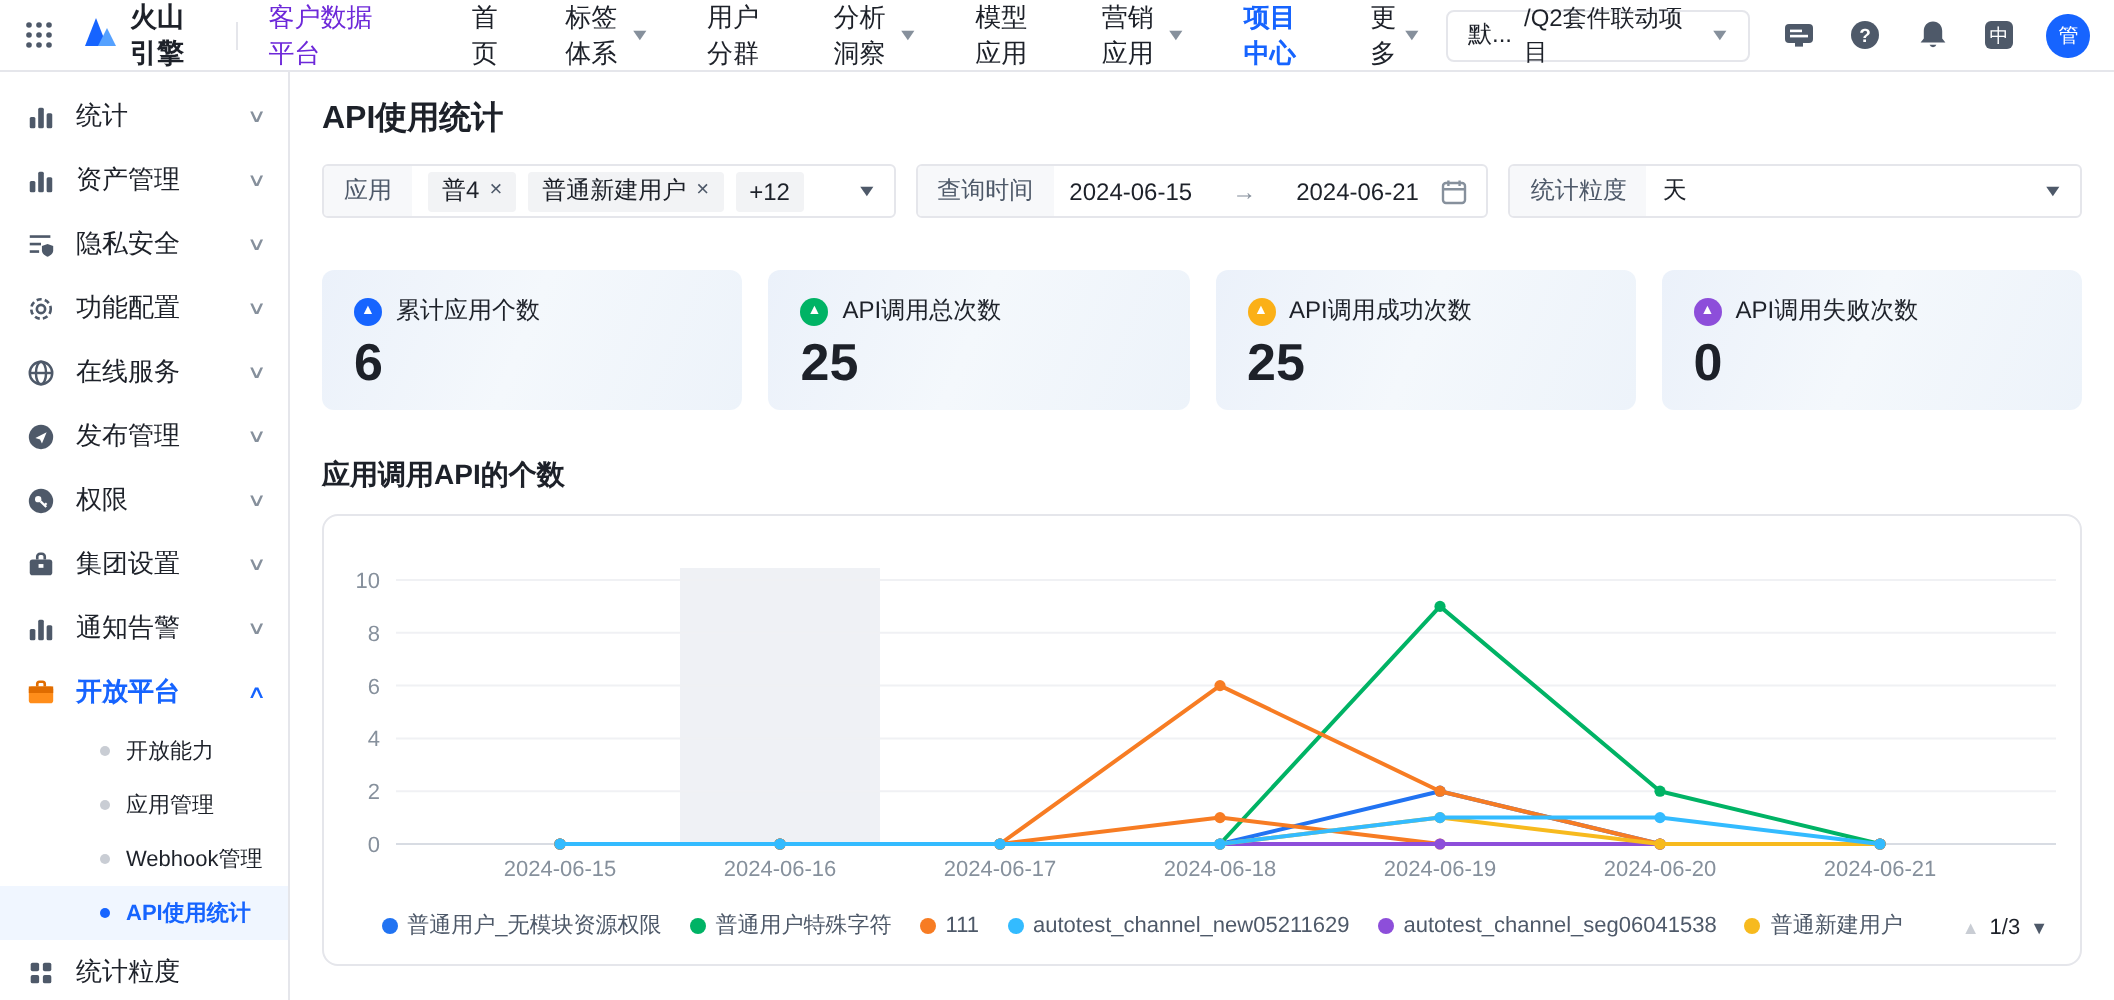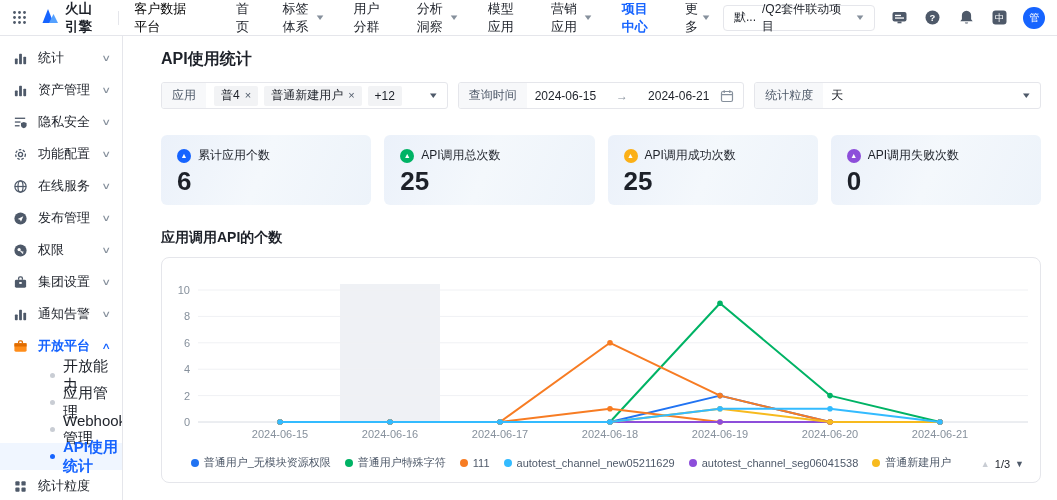--- a/index.html
+++ b/index.html
@@ -6,42 +6,42 @@
   *{box-sizing:border-box;}
   .screen{position:relative;width:1057px;height:500px;background:#fff;overflow:hidden;
           font-family:"Liberation Sans","DejaVu Sans",sans-serif;color:#1d2129;font-size:13px;}
   
   .topnav{position:absolute;top:0;left:0;right:0;height:36px;border-bottom:1px solid #e5e6eb;
           display:flex;align-items:center;padding:0 12px;background:#fff;z-index:5;}
   .grid-icon{margin-right:14px;display:flex;cursor:pointer;}
   .brand{display:flex;align-items:center;gap:6px;}
   .brand-name{font-weight:700;font-size:13.5px;}
   .brand-divider{width:1px;height:14px;background:#e5e6eb;margin:0 10px;}
-  .brand-product{font-size:13px;color:#000000;}
+  .brand-product{font-size:13px;color:#6d28d9;}
   .nav-menu{display:flex;align-items:center;margin-left:36px;gap:4px;}
   .nav-item{display:flex;align-items:center;gap:4px;padding:0 13px;height:36px;cursor:pointer;color:#1d2129;}
   .nav-item .caret{font-size:8px;color:#86909c;transform:scaleX(1.4);}
   .nav-item.active{color:#1664ff;font-weight:600;}
   .nav-right{margin-left:auto;display:flex;align-items:center;gap:14px;}
   .project-select{display:flex;align-items:center;gap:6px;border:1px solid #e5e6eb;border-radius:4px;
                   height:26px;padding:0 10px;font-size:12px;cursor:pointer;min-width:150px;}
   .project-select .caret{font-size:8px;color:#86909c;margin-left:auto;transform:scaleX(1.4);}
   .icon-btn{display:flex;align-items:center;justify-content:center;width:20px;height:20px;cursor:pointer;}
   .avatar{width:22px;height:22px;border-radius:50%;background:#1664ff;color:#fff;display:flex;
           align-items:center;justify-content:center;font-size:10px;cursor:pointer;}
   
-  .sidebar{position:absolute;top:36px;left:0;bottom:0;width:123px;border-right:1px solid #e5e6eb;
+  .sidebar{position:absolute;top:36px;left:0;bottom:0;width:145px;border-right:1px solid #e5e6eb;
            background:#fff;padding-top:6px;overflow:hidden;}
   .side-row{display:flex;align-items:center;height:32px;padding:0 12px;cursor:pointer;}
   .side-row .s-icon{width:16px;height:16px;display:flex;align-items:center;justify-content:center;margin-right:10px;flex:none;}
   .side-row .s-label{flex:1;font-size:13px;white-space:nowrap;}
   .side-row .chev{font-size:9px;color:#86909c;transform:scaleX(1.5);}
   .side-row.parent-active .s-label{color:#1664ff;font-weight:600;}
   .side-row.parent-active .chev{color:#1664ff;}
-  .sub-row{display:flex;align-items:center;height:27px;padding-left:50px;cursor:pointer;font-size:15px;color:#1d2129;}
+  .sub-row{display:flex;align-items:center;height:27px;padding-left:50px;cursor:pointer;font-size:11px;color:#1d2129;}
   .sub-row .bullet{width:5px;height:5px;border-radius:50%;background:#c9cdd4;margin-right:8px;flex:none;}
   .sub-row.active{background:#f0f6ff;color:#1664ff;font-weight:600;}
   .sub-row.active .bullet{background:#1664ff;}
   
   .main{position:absolute;top:36px;left:145px;right:0;bottom:0;background:#fff;overflow:hidden;}
   .page-title{font-size:16px;font-weight:700;margin:13px 16px 12px;}
   .filter-row{display:flex;gap:10px;margin:0 16px;}
   .filter-box{flex:1;display:flex;align-items:center;border:1px solid #e5e6eb;border-radius:3px;height:27px;
               background:#fff;overflow:hidden;}
   .filter-label{background:#f7f8fa;color:#4e5969;font-size:12px;padding:0 10px;height:100%;

